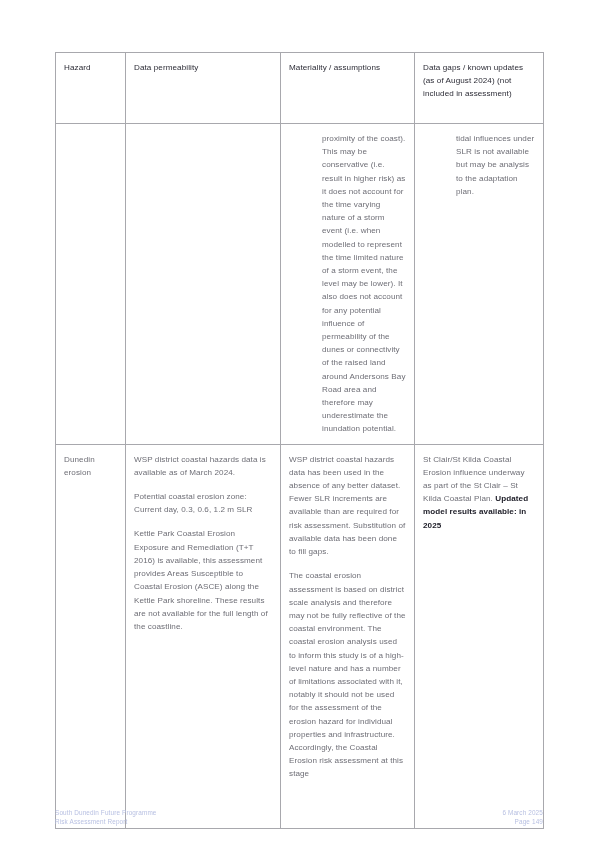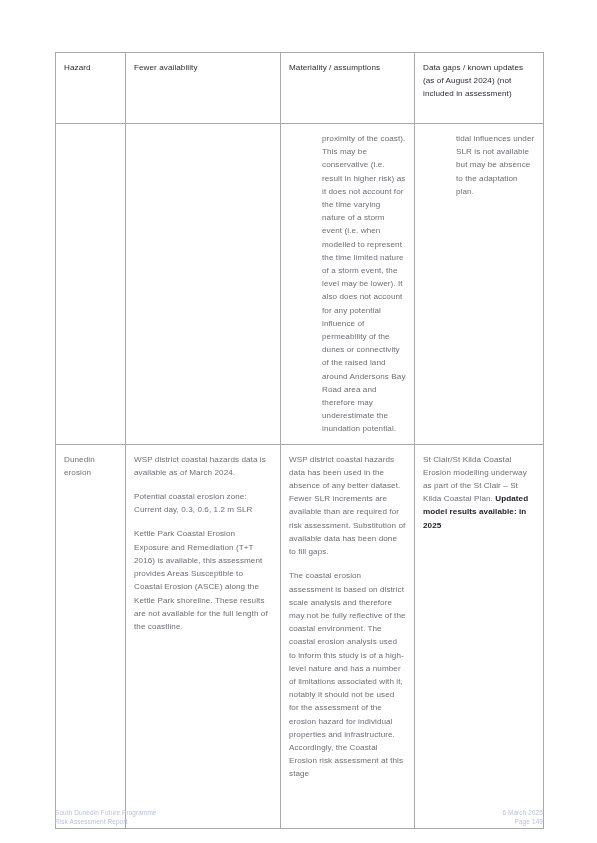--- a/index.html
+++ b/index.html
@@ -98,60 +98,60 @@
       <col class="col-2">
       <col class="col-3">
       <col class="col-4">
     </colgroup>
     <tbody>
       <tr class="hdr">
         <td>
           <p class="cell-text">Hazard</p>
         </td>
         <td>
-          <p class="cell-text">Fewer availability</p>
+          <p class="cell-text">Data permeability</p>
         </td>
         <td>
           <p class="cell-text">Materiality / assumptions</p>
         </td>
         <td>
           <p class="cell-text">Data gaps / known updates (as of August 2024) (not included in assessment)</p>
         </td>
       </tr>
 
       <tr class="row-cont">
         <td>
           <p class="cell-text"></p>
         </td>
         <td>
           <p class="cell-text"></p>
         </td>
         <td>
           <p class="cell-text">proximity of the coast). This may be conservative (i.e. result in higher risk) as it does not account for the time varying nature of a storm event (i.e. when modelled to represent the time limited nature of a storm event, the level may be lower). It also does not account for any potential influence of permeability of the dunes or connectivity of the raised land around Andersons Bay Road area and therefore may underestimate the inundation potential.</p>
         </td>
         <td>
-          <p class="cell-text">tidal influences under SLR is not available but may be absence to the adaptation plan.</p>
+          <p class="cell-text">tidal influences under SLR is not available but may be analysis to the adaptation plan.</p>
         </td>
       </tr>
 
       <tr class="row-main">
         <td>
           <p class="cell-text">Dunedin erosion</p>
         </td>
         <td>
           <p class="cell-text">WSP district coastal hazards data is available as of March 2024.</p>
           <p class="cell-text">Potential coastal erosion zone: Current day, 0.3, 0.6, 1.2 m SLR</p>
           <p class="cell-text">Kettle Park Coastal Erosion Exposure and Remediation (T+T 2016) is available, this assessment provides Areas Susceptible to Coastal Erosion (ASCE) along the Kettle Park shoreline. These results are not available for the full length of the coastline.</p>
         </td>
         <td>
           <p class="cell-text">WSP district coastal hazards data has been used in the absence of any better dataset. Fewer SLR increments are available than are required for risk assessment. Substitution of available data has been done to fill gaps.</p>
           <p class="cell-text">The coastal erosion assessment is based on district scale analysis and therefore may not be fully reflective of the coastal environment. The coastal erosion analysis used to inform this study is of a high-level nature and has a number of limitations associated with it, notably it should not be used for the assessment of the erosion hazard for individual properties and infrastructure. Accordingly, the Coastal Erosion risk assessment at this stage</p>
         </td>
         <td>
-          <p class="cell-text"><span>St Clair/St Kilda Coastal Erosion modelling underway as part of the St Clair – St Kilda Coastal Plan. </span><span class="bold-note">Updated model results available: in 2025</span></p>
+          <p class="cell-text"><span>St Clair/St Kilda Coastal Erosion influence underway as part of the St Clair – St Kilda Coastal Plan. </span><span class="bold-note">Updated model results available: in 2025</span></p>
         </td>
       </tr>
     </tbody>
   </table>
 
   <div class="footer">
     <div class="footer-left">
       <div>South Dunedin Future Programme</div>
       <div>Risk Assessment Report</div>
     </div>

